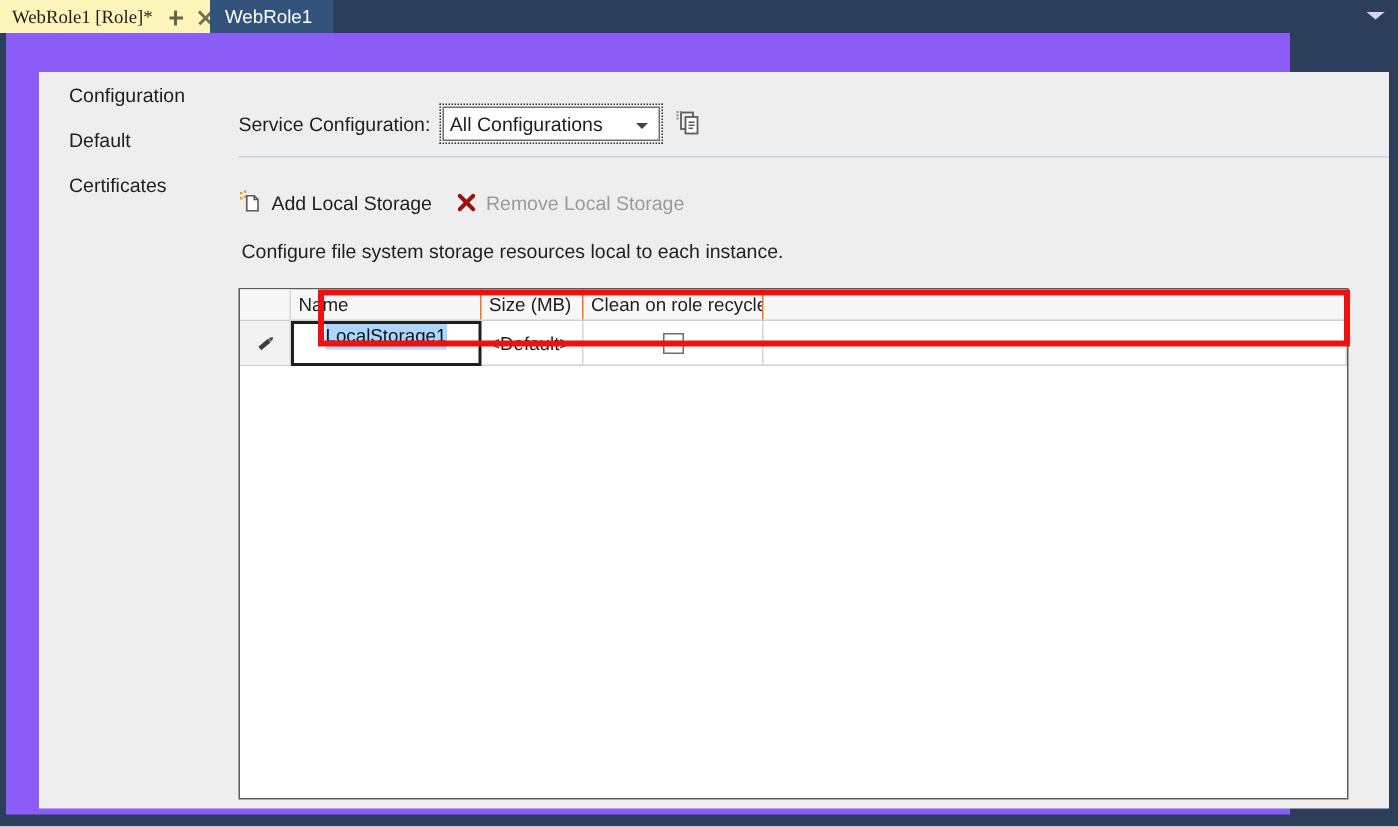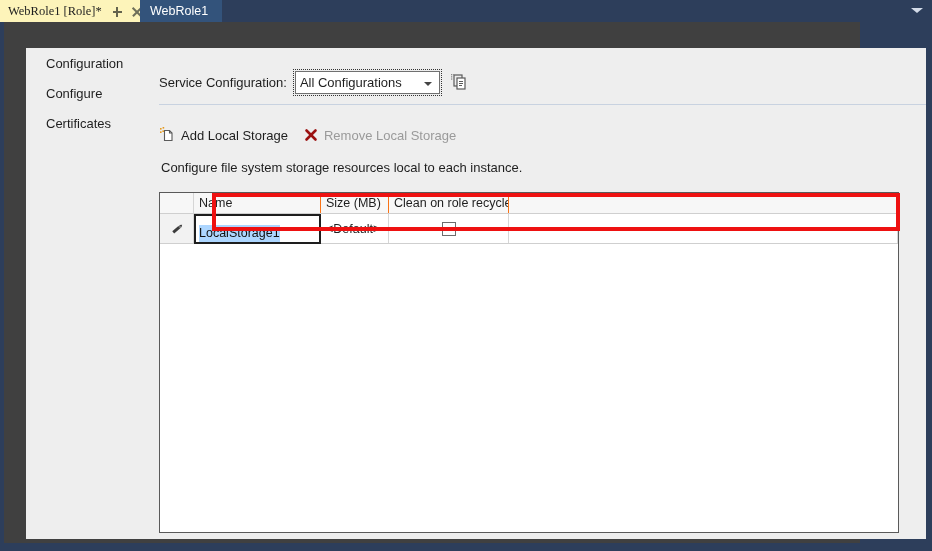--- a/index.html
+++ b/index.html
@@ -101,21 +101,21 @@
     border-left: 6px solid transparent;
     border-right: 6px solid transparent;
     border-top: 5px solid #d3dbe8;
   }
 
   
   .window-border {
     position: absolute;
     left: 4px; top: 22px;
     width: 856px; height: 521px;
-    background: #404040;
+    background: #8b5cf6;
     box-sizing: border-box;
   }
   .content-area {
     position: absolute;
     left: 22px; top: 26px;
     width: 900px; height: 491px;
     background: #eeeeee;
     box-sizing: border-box;
   }
 
@@ -285,22 +285,22 @@
   }
   .pencil-icon { width: 16px; height: 16px; display:block; }
 
   .cell-editor {
     width: 127px;
     box-sizing: border-box;
     border: 2px solid #1e1e1e;
     background: #ffffff;
     height: 30px;
     display: flex;
-    align-items: flex-end;
-    padding-left: 3px;
+    align-items: flex-start;
+    padding-left: 21px;
   }
   .sel-text {
     background: #add6ff;
     color: #111111;
     font-size: 12.5px;
     padding: 1px 0 2px 0;
   }
   .cell-checkbox {
     width: 120px;
     justify-content: center;
@@ -347,21 +347,21 @@
   </div>
 
   <div class="window-border">
     <div class="content-area">
 
       <div class="nav">
         <div class="nav-item">
           <span>Configuration</span>
         </div>
         <div class="nav-item">
-          <span>Configure</span>
+          <span>Default</span>
         </div>
         <div class="nav-item">
           <span>Certificates</span>
         </div>
       </div>
 
       <div class="panel">
 
         <div class="svc-row">
           <span class="svc-label">Service Configuration:</span>

